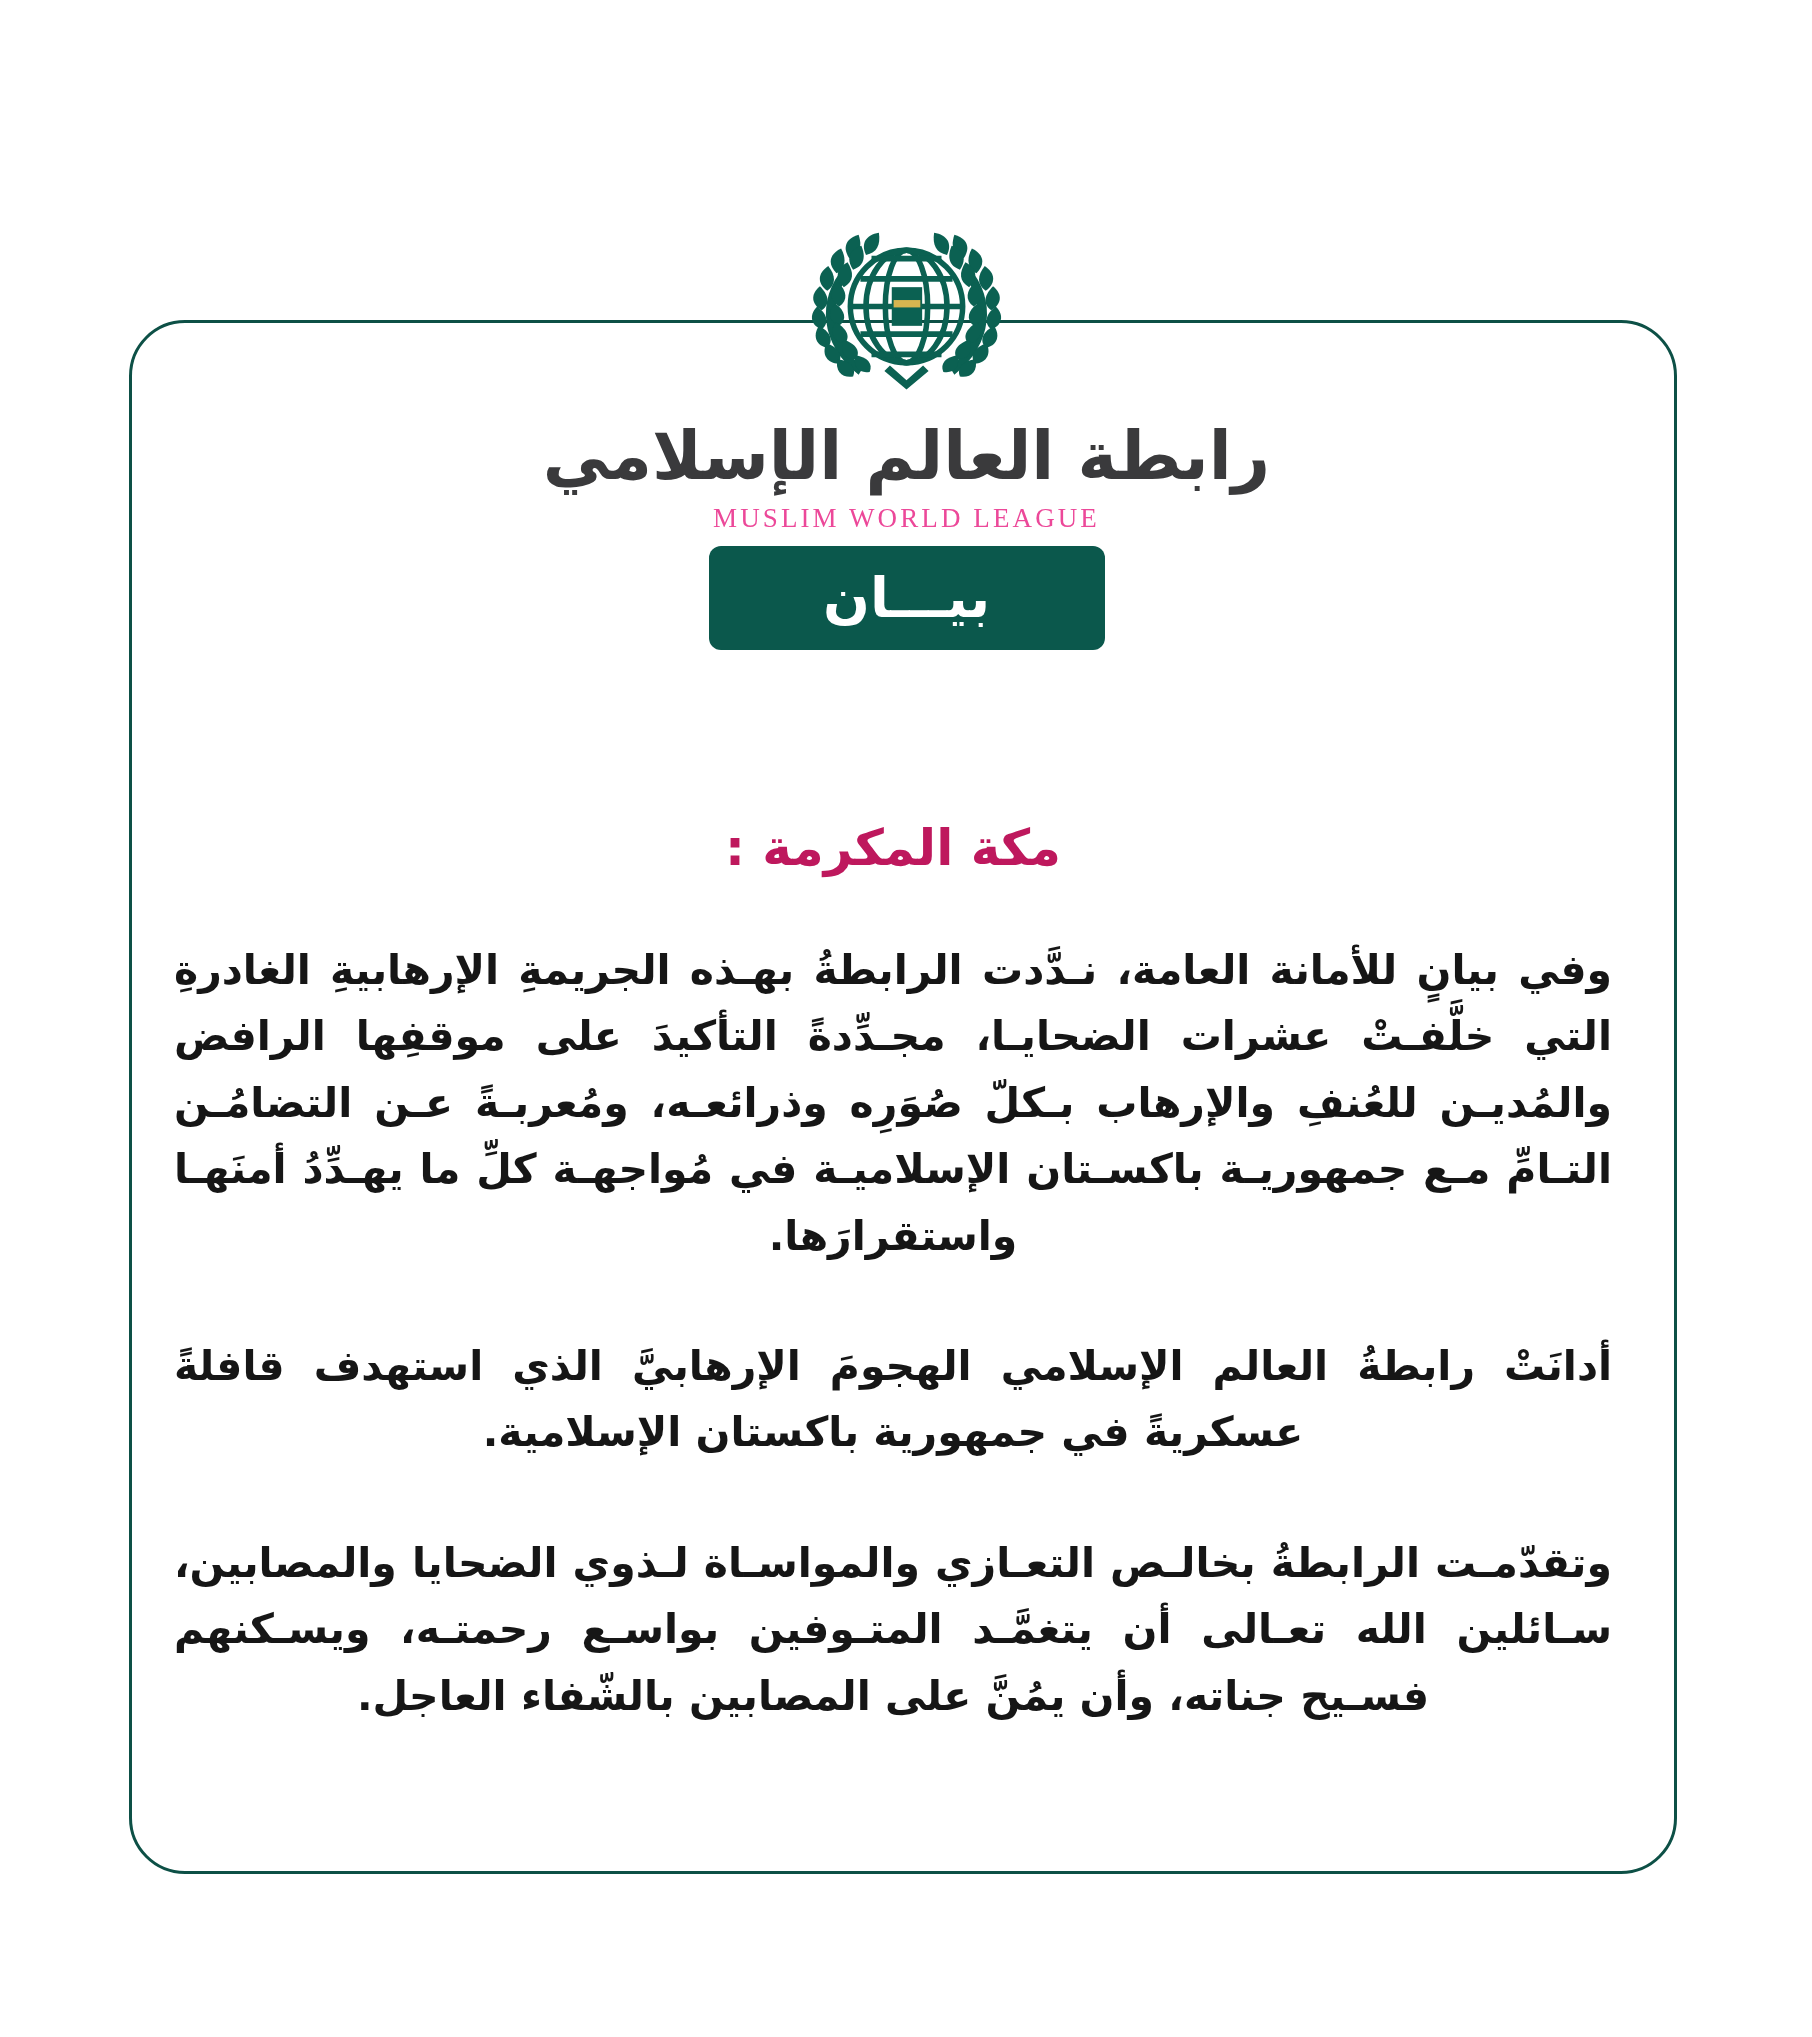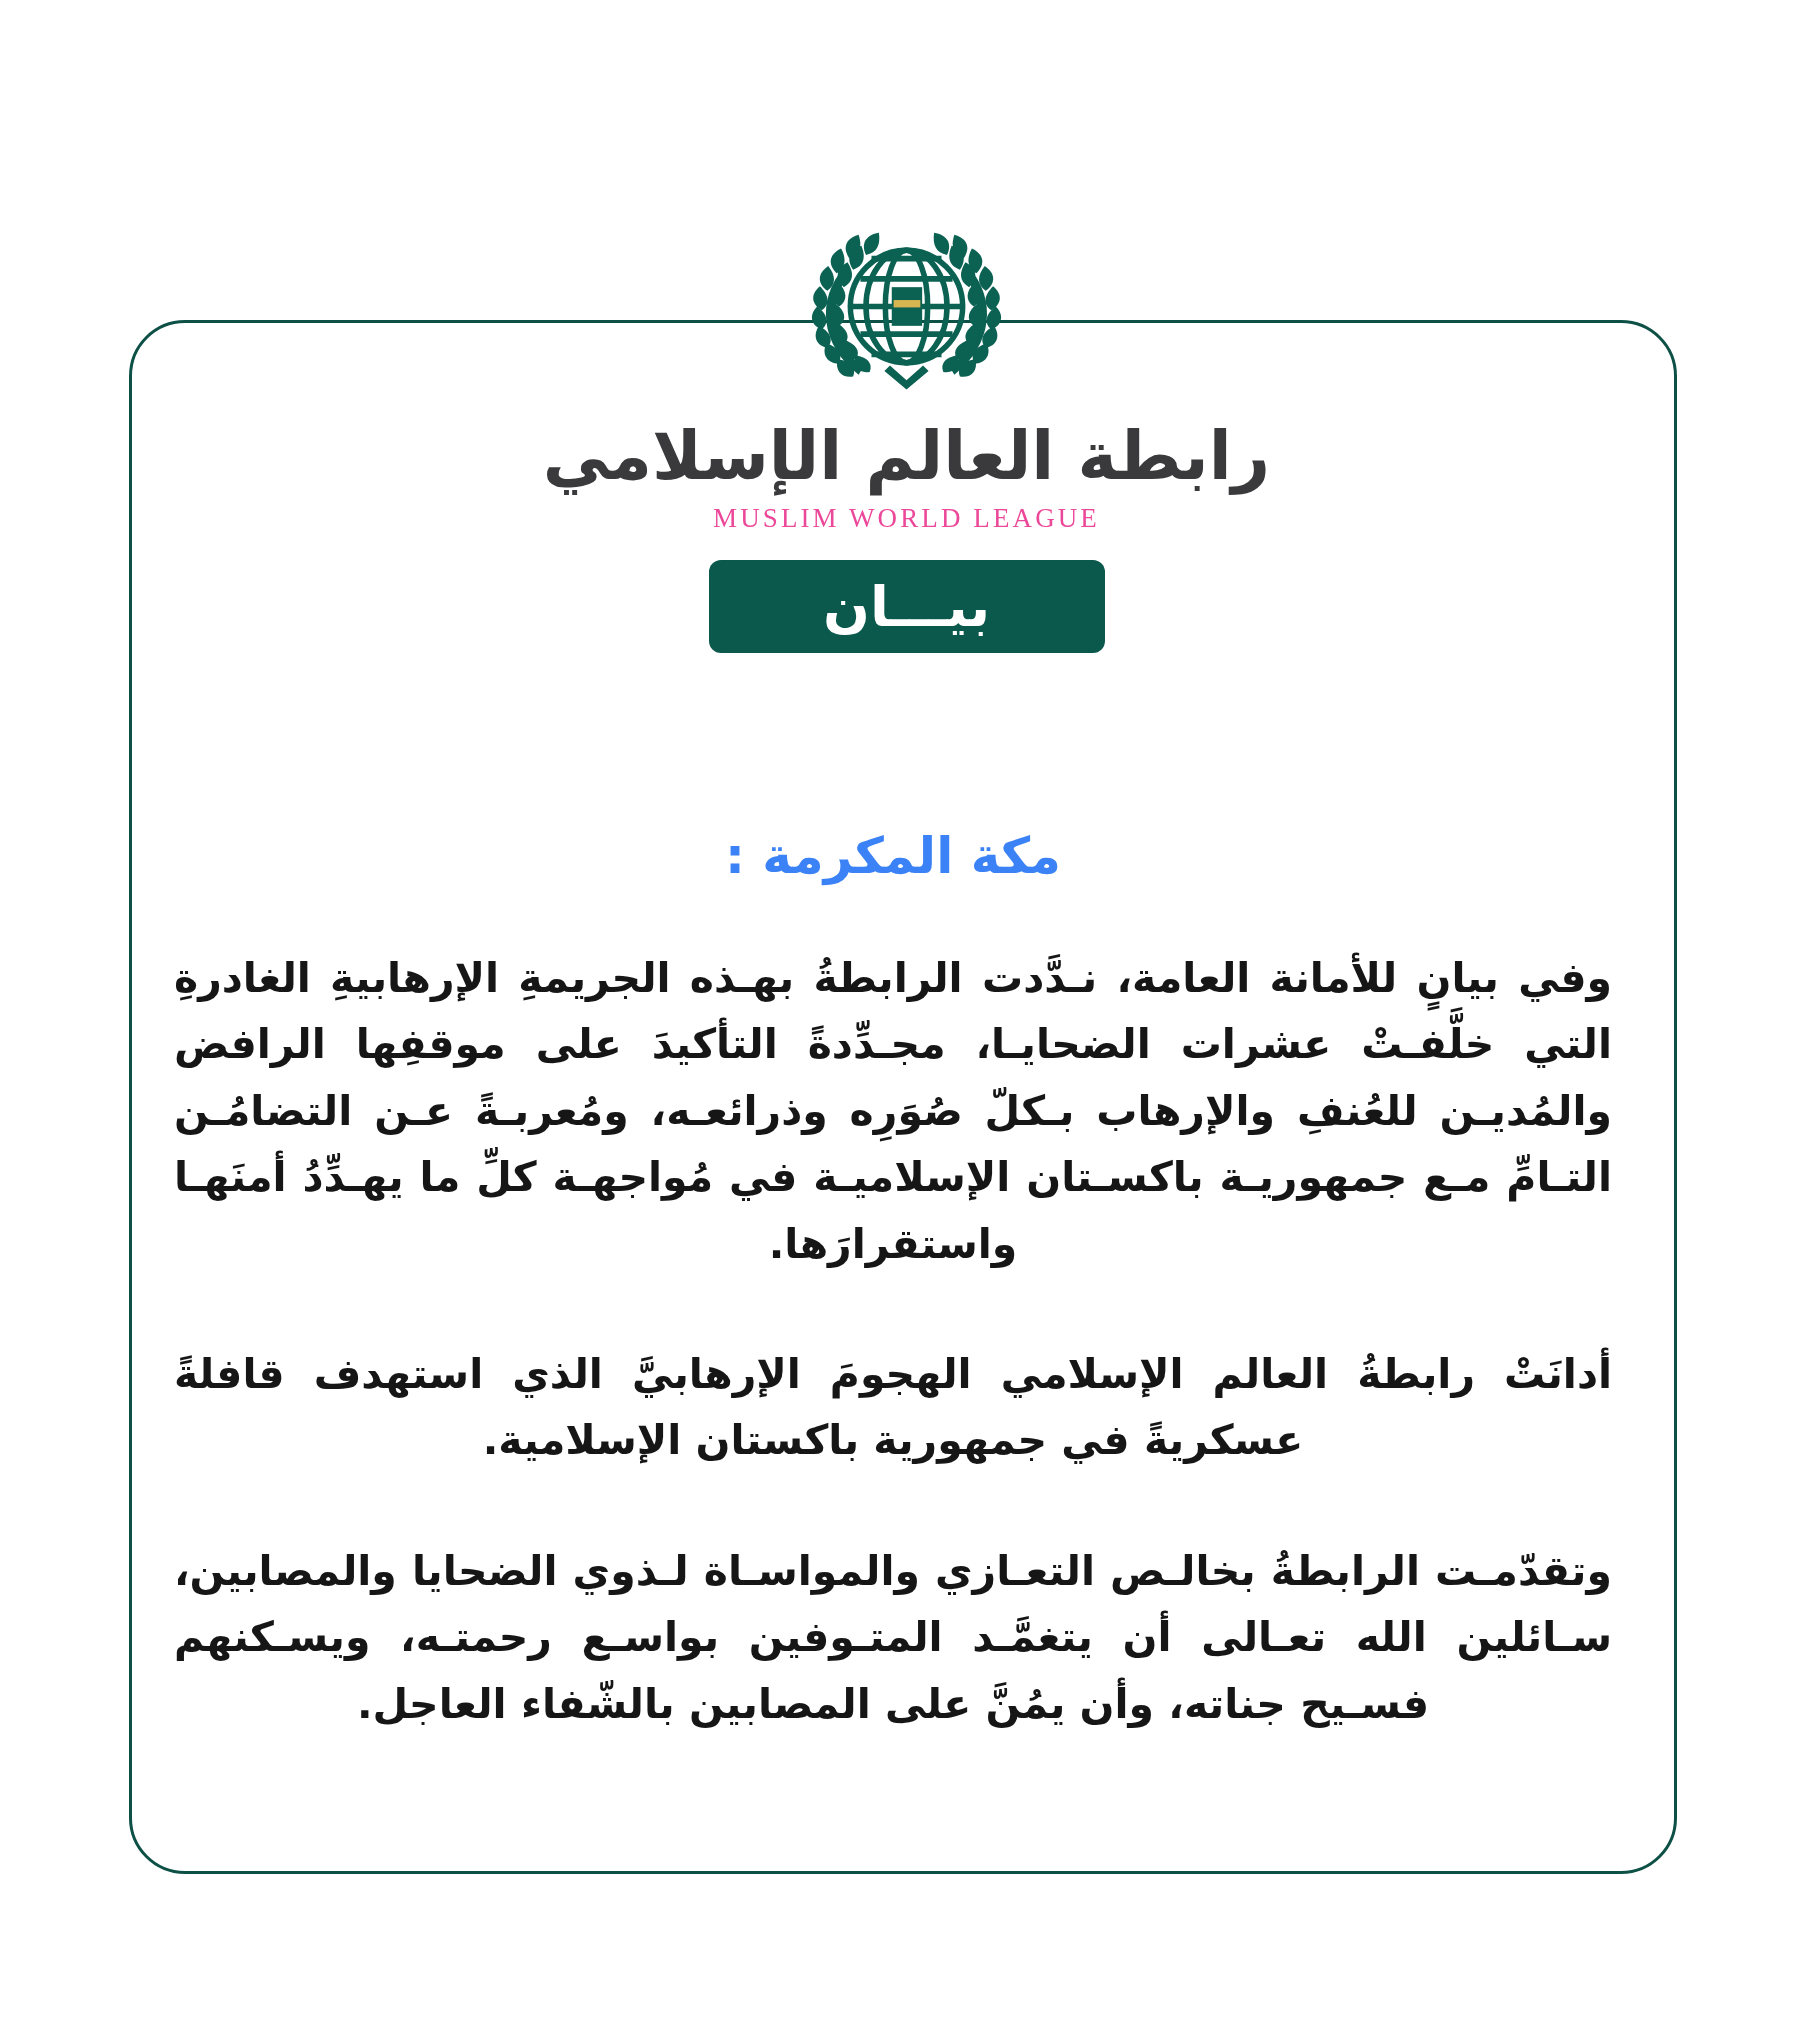--- a/index.html
+++ b/index.html
@@ -75,23 +75,23 @@
     font-weight: 400;
     font-size: 27px;
     letter-spacing: 3.1px;
     color: #ec4899;
     direction: ltr;
     white-space: nowrap;
   }
 
   
   .badge {
-    margin-top: 26px;
+    margin-top: 12px;
     width: 396px;
-    height: 93px;
+    height: 104px;
     background: #0b584c;
     border-radius: 12px;
     display: flex;
     align-items: center;
     justify-content: center;
     color: #ffffff;
     font-family: "DejaVu Sans", "Liberation Sans", sans-serif;
     font-weight: 700;
     font-size: 55px;
     letter-spacing: 2px;
@@ -108,22 +108,22 @@
     text-align: justify;
     text-align-last: center;
     color: #1b1b1b;
   }
   .place-line {
     font-family: "DejaVu Sans", "Liberation Sans", sans-serif;
     font-weight: 700;
     font-size: 50px;
     line-height: 1.3;
     text-align: center;
-    margin: 8px 0 56px 0;
-    color: #3b82f6;
+    margin: 0 0 56px 0;
+    color: #be185d;
   }
   .para {
     font-family: "DejaVu Sans", "Liberation Sans", sans-serif;
     font-weight: 700;
     font-size: 41px;
     line-height: 1.62;
     margin: 0 0 64px 0;
     text-align: justify;
     text-align-last: center;
     color: #161616;

